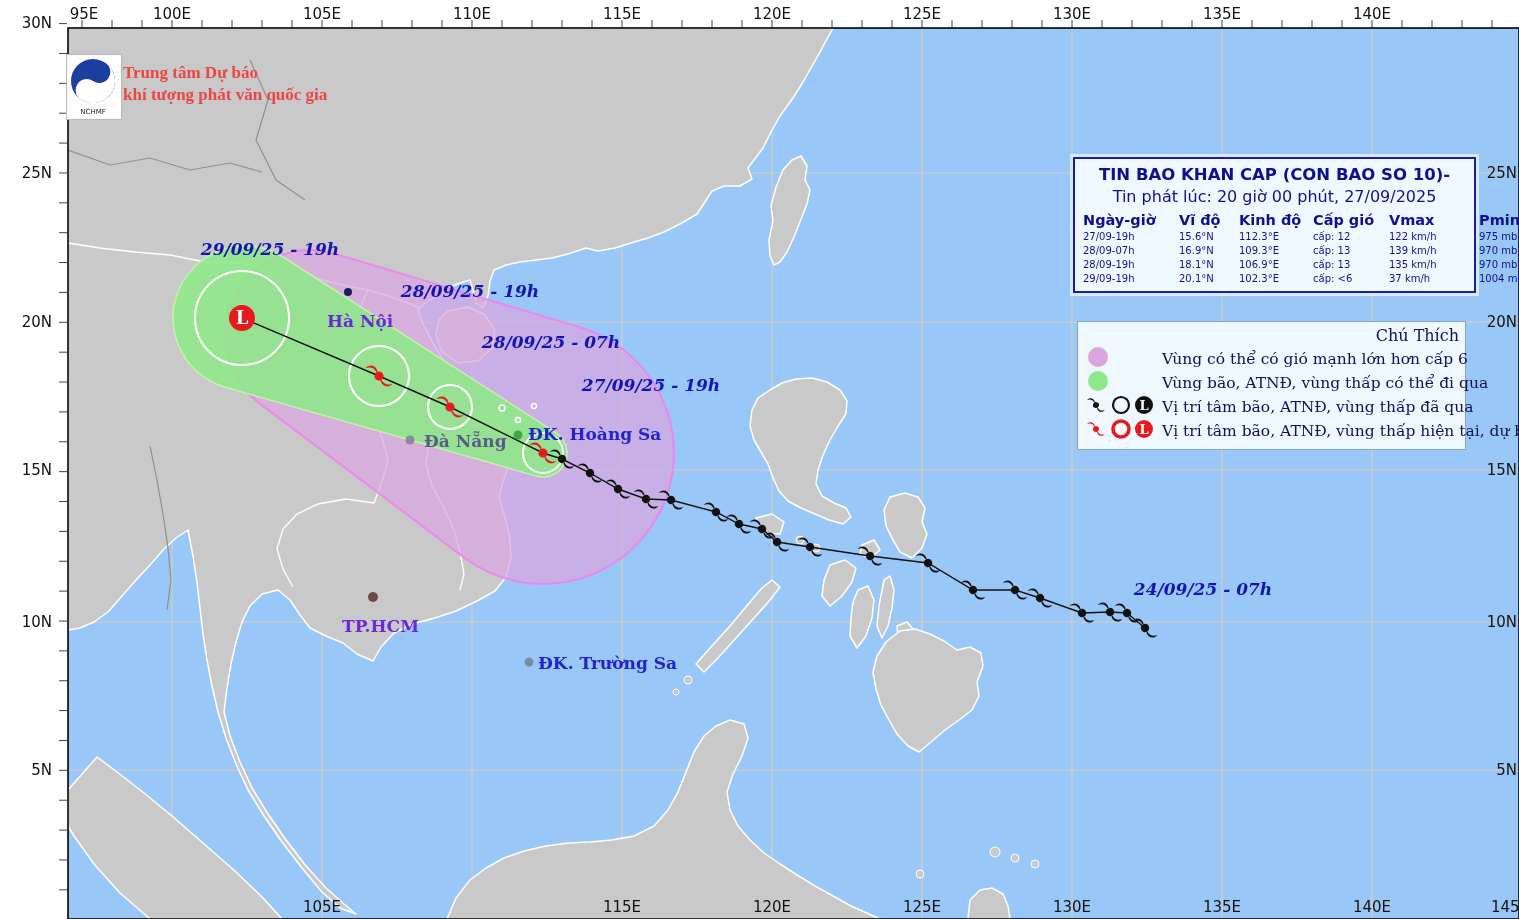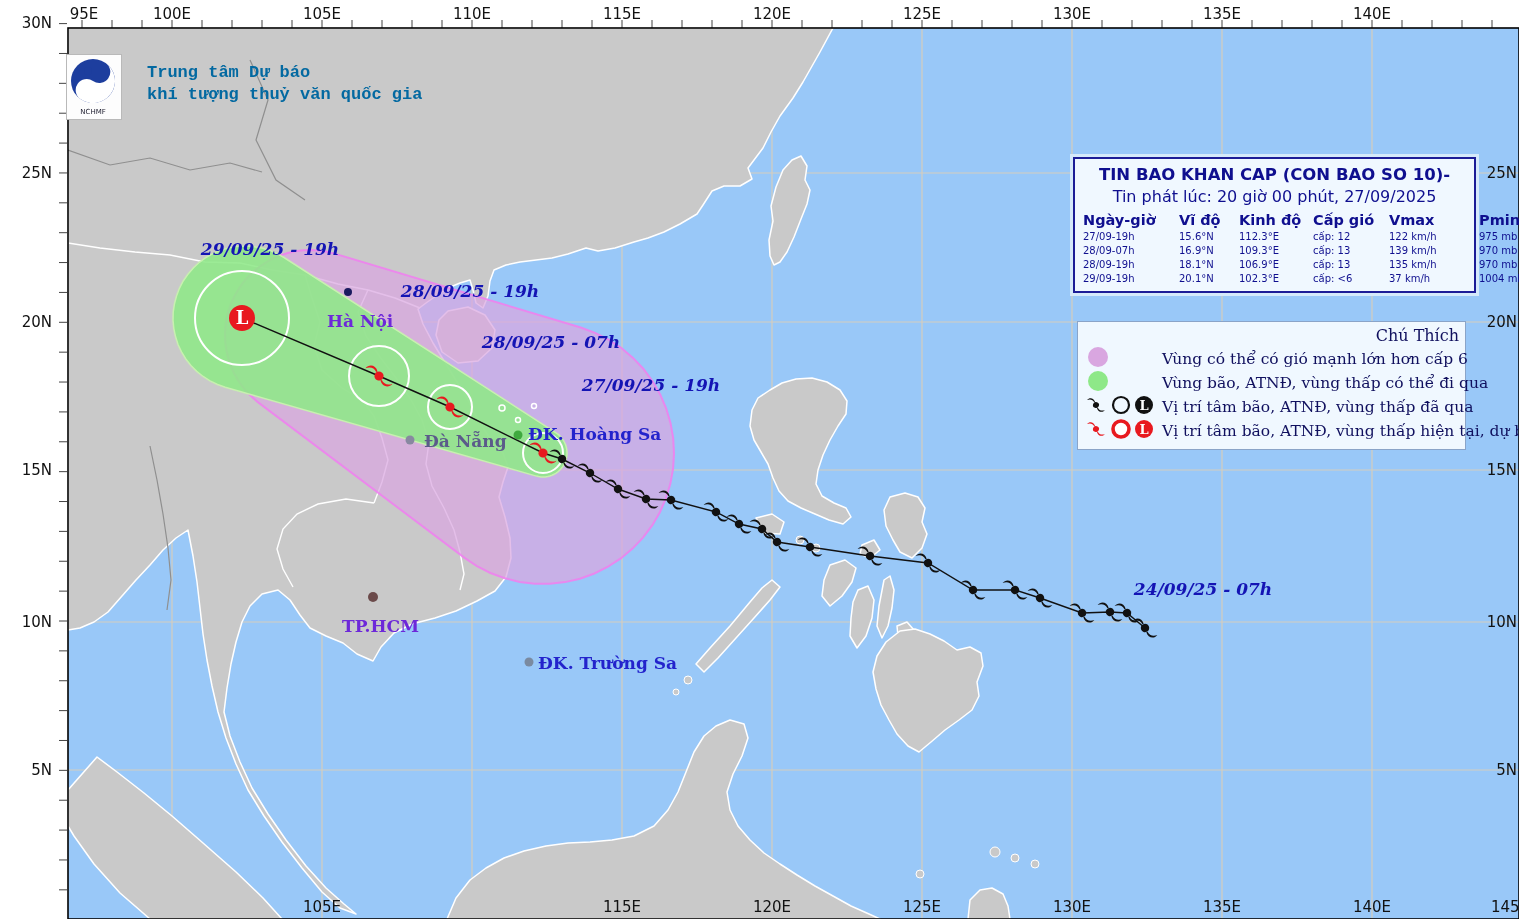--- a/index.html
+++ b/index.html
@@ -12,22 +12,22 @@
   .axis-label.right{transform:none;text-align:right;width:40px;}
   .time-label{position:absolute;transform:translate(-50%,-50%);font-family:"DejaVu Serif","Liberation Serif",serif;
        font-weight:bold;font-size:17px;color:#1414b4;white-space:nowrap;font-style:italic;}
   .place-label{position:absolute;transform:translate(0,-50%);font-family:"DejaVu Serif","Liberation Serif",serif;
        font-weight:bold;font-size:17px;white-space:nowrap;}
   .place-city{color:#6d28d9;margin-top:40px;}
   .place-muted{color:#5b5b8a;}
   .place-island{color:#2323cc;}
   .sea-label{position:absolute;transform:translate(-50%,-50%);font-family:"DejaVu Serif","Liberation Serif",serif;
        font-weight:bold;font-size:31px;color:#1c1ccc;letter-spacing:1px;text-shadow:2px 2px 0 #97a6e6;white-space:nowrap;}
-  .agency{position:absolute;left:123px;top:62px;font-family:Liberation Mono, monospace;
-       font-weight:bold;font-size:17px;color:#0369a1;line-height:22px;white-space:nowrap;padding-left:24px;}
+  .agency{position:absolute;left:123px;top:62px;font-family:Liberation Serif, serif;
+       font-weight:bold;font-size:17px;color:#ef4444;line-height:22px;white-space:nowrap;}
   .logo{position:absolute;left:66px;top:54px;width:54px;height:64px;background:#fdfdfd;border:1px solid #b9b9b9;}
   .info-box{position:absolute;left:1073px;top:157px;width:403px;background:#f0f8ff;border:2px solid #1c1c96;
        box-shadow:0 0 0 3px #d5e9fa;box-sizing:border-box;padding:6px 8px 7px 8px;color:#0f0f8f;}
   .info-title{text-align:center;font-weight:bold;font-size:16.5px;}
   .info-issued{text-align:center;font-size:16px;margin-top:3px;}
   .info-table{display:grid;grid-template-columns:96px 60px 74px 76px 90px auto;margin-top:6px;row-gap:3px;}
   .info-table .hdr{font-weight:bold;font-size:14.5px;}
   .info-table .cell{font-size:10px;white-space:nowrap;}
   .legend-box{position:absolute;left:1077px;top:321px;width:389px;background:#f0f8ff;border:1px solid #8aa4c8;
        box-sizing:border-box;padding:4px 6px 6px 6px;color:#10105e;
@@ -304,21 +304,21 @@
     <svg width="52" height="62" viewBox="0 0 52 62">
       <circle cx="26" cy="26" r="22" fill="#1d3e9e"></circle>
       <path d="M26,4 A22,22 0 0 1 26,48 A11,11 0 0 1 26,26 A11,11 0 0 0 26,4 Z" fill="#ffffff" transform="rotate(35 26 26)"></path>
       <circle cx="21" cy="16" r="4" fill="#1d3e9e"></circle>
       <circle cx="31" cy="36" r="4" fill="#ffffff"></circle>
       <text x="26" y="59" text-anchor="middle" font-size="7" fill="#223" font-family="DejaVu Sans,sans-serif">NCHMF</text>
     </svg>
   </div>
   <div class="agency">
     <div>Trung tâm Dự báo</div>
-    <div>khí tượng thuỷ văn quốc gia</div>
+    <div>khí tượng phát văn quốc gia</div>
   </div>
 
 
   <div class="info-box">
     <div class="info-title">TIN BAO KHAN CAP (CON BAO SO 10)-</div>
     <div class="info-issued">Tin phát lúc: 20 giờ 00 phút, 27/09/2025</div>
     <div class="info-table" id="info-table">
         <div class="hdr">Ngày-giờ</div>
         <div class="hdr">Vĩ độ</div>
         <div class="hdr">Kinh độ</div>

